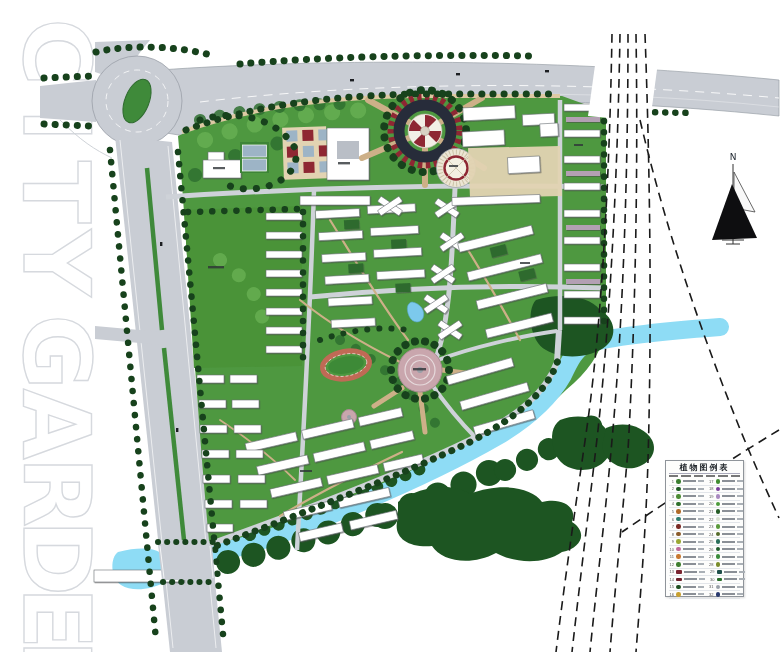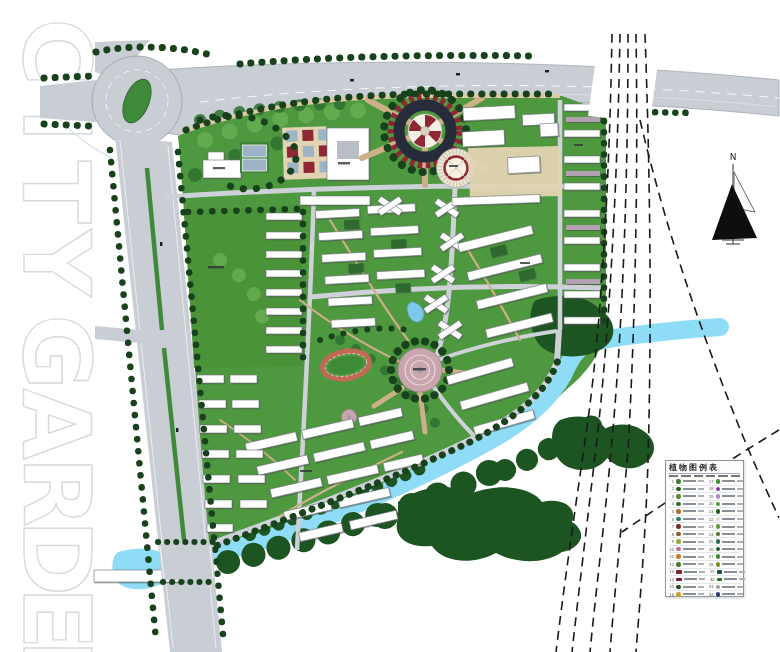--- a/index.html
+++ b/index.html
@@ -25,21 +25,21 @@
   .median{stroke:var(--medianGreen);stroke-width:4.5;fill:none;}
   .wm{fill:none;stroke:var(--watermark);stroke-width:1.4;
       font-weight:bold;font-size:92px;letter-spacing:0;}
   .lbl{fill:#2f3438;opacity:.8;}
   .car{fill:#1c1e22;}
   .mauve{fill:var(--mauve);}
   
   #legend{position:absolute;left:665px;top:460px;width:79px;height:137px;
           background:#fdfdfc;border:1px solid #8f949a;box-sizing:border-box;
           padding:2px 3px;box-shadow:1px 1px 2px rgba(0,0,0,.15);}
-  #legend .ttl{font-size:8px;font-weight:bold;color:#1c2126;text-align:left;
+  #legend .ttl{font-size:8px;font-weight:bold;color:#1c2126;text-align:center;
                letter-spacing:2px;line-height:10px;border-bottom:1px solid #aab;}
   #legend .hdr{display:flex;gap:3px;justify-content:space-between;
                margin:1px 0;}
   #legend .hdr i{display:block;height:2px;background:#777;flex:1;}
   .lrow{display:flex;align-items:center;height:6.55px;gap:1px;
         border-bottom:1px solid #e3e6ea;}
   .lrow .n{font-size:4px;color:#555;width:5px;text-align:right;
            line-height:5px;flex:none;}
   .lrow .sw{width:4.5px;height:4.5px;border-radius:50%;flex:none;margin:0 1px;}
   .lrow .sw.sq{border-radius:1px;height:3.5px;width:5.5px;}

